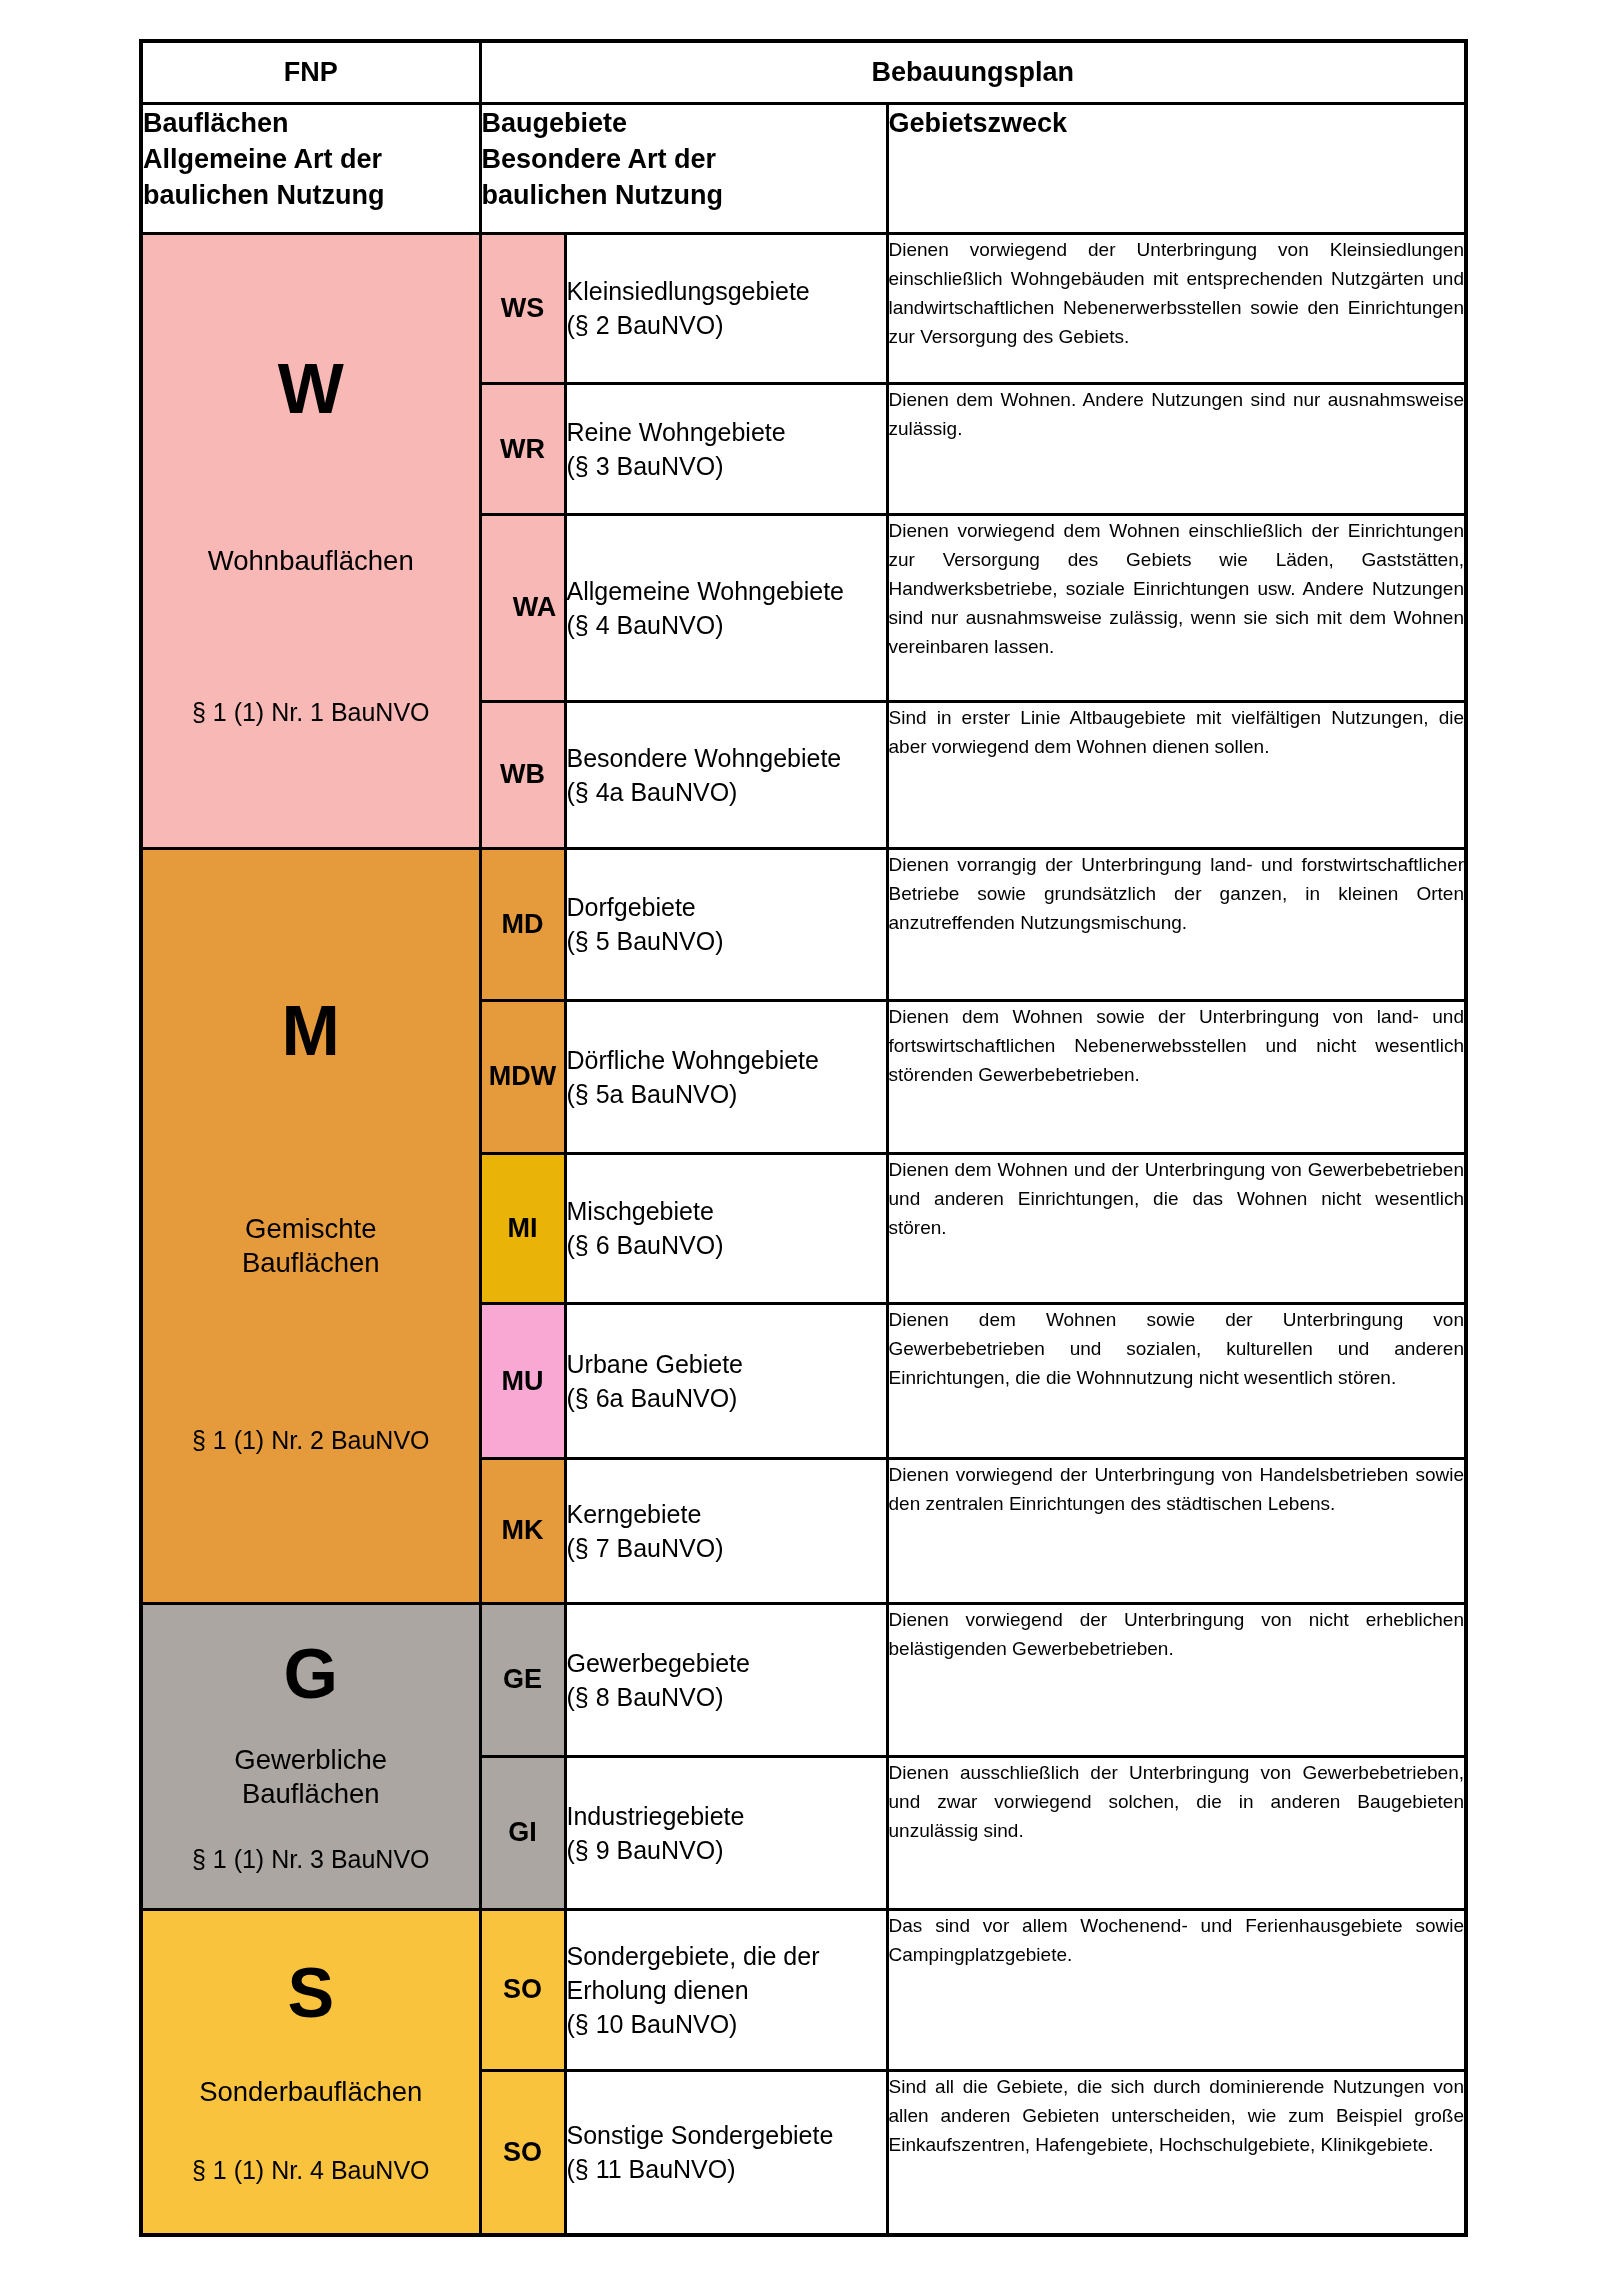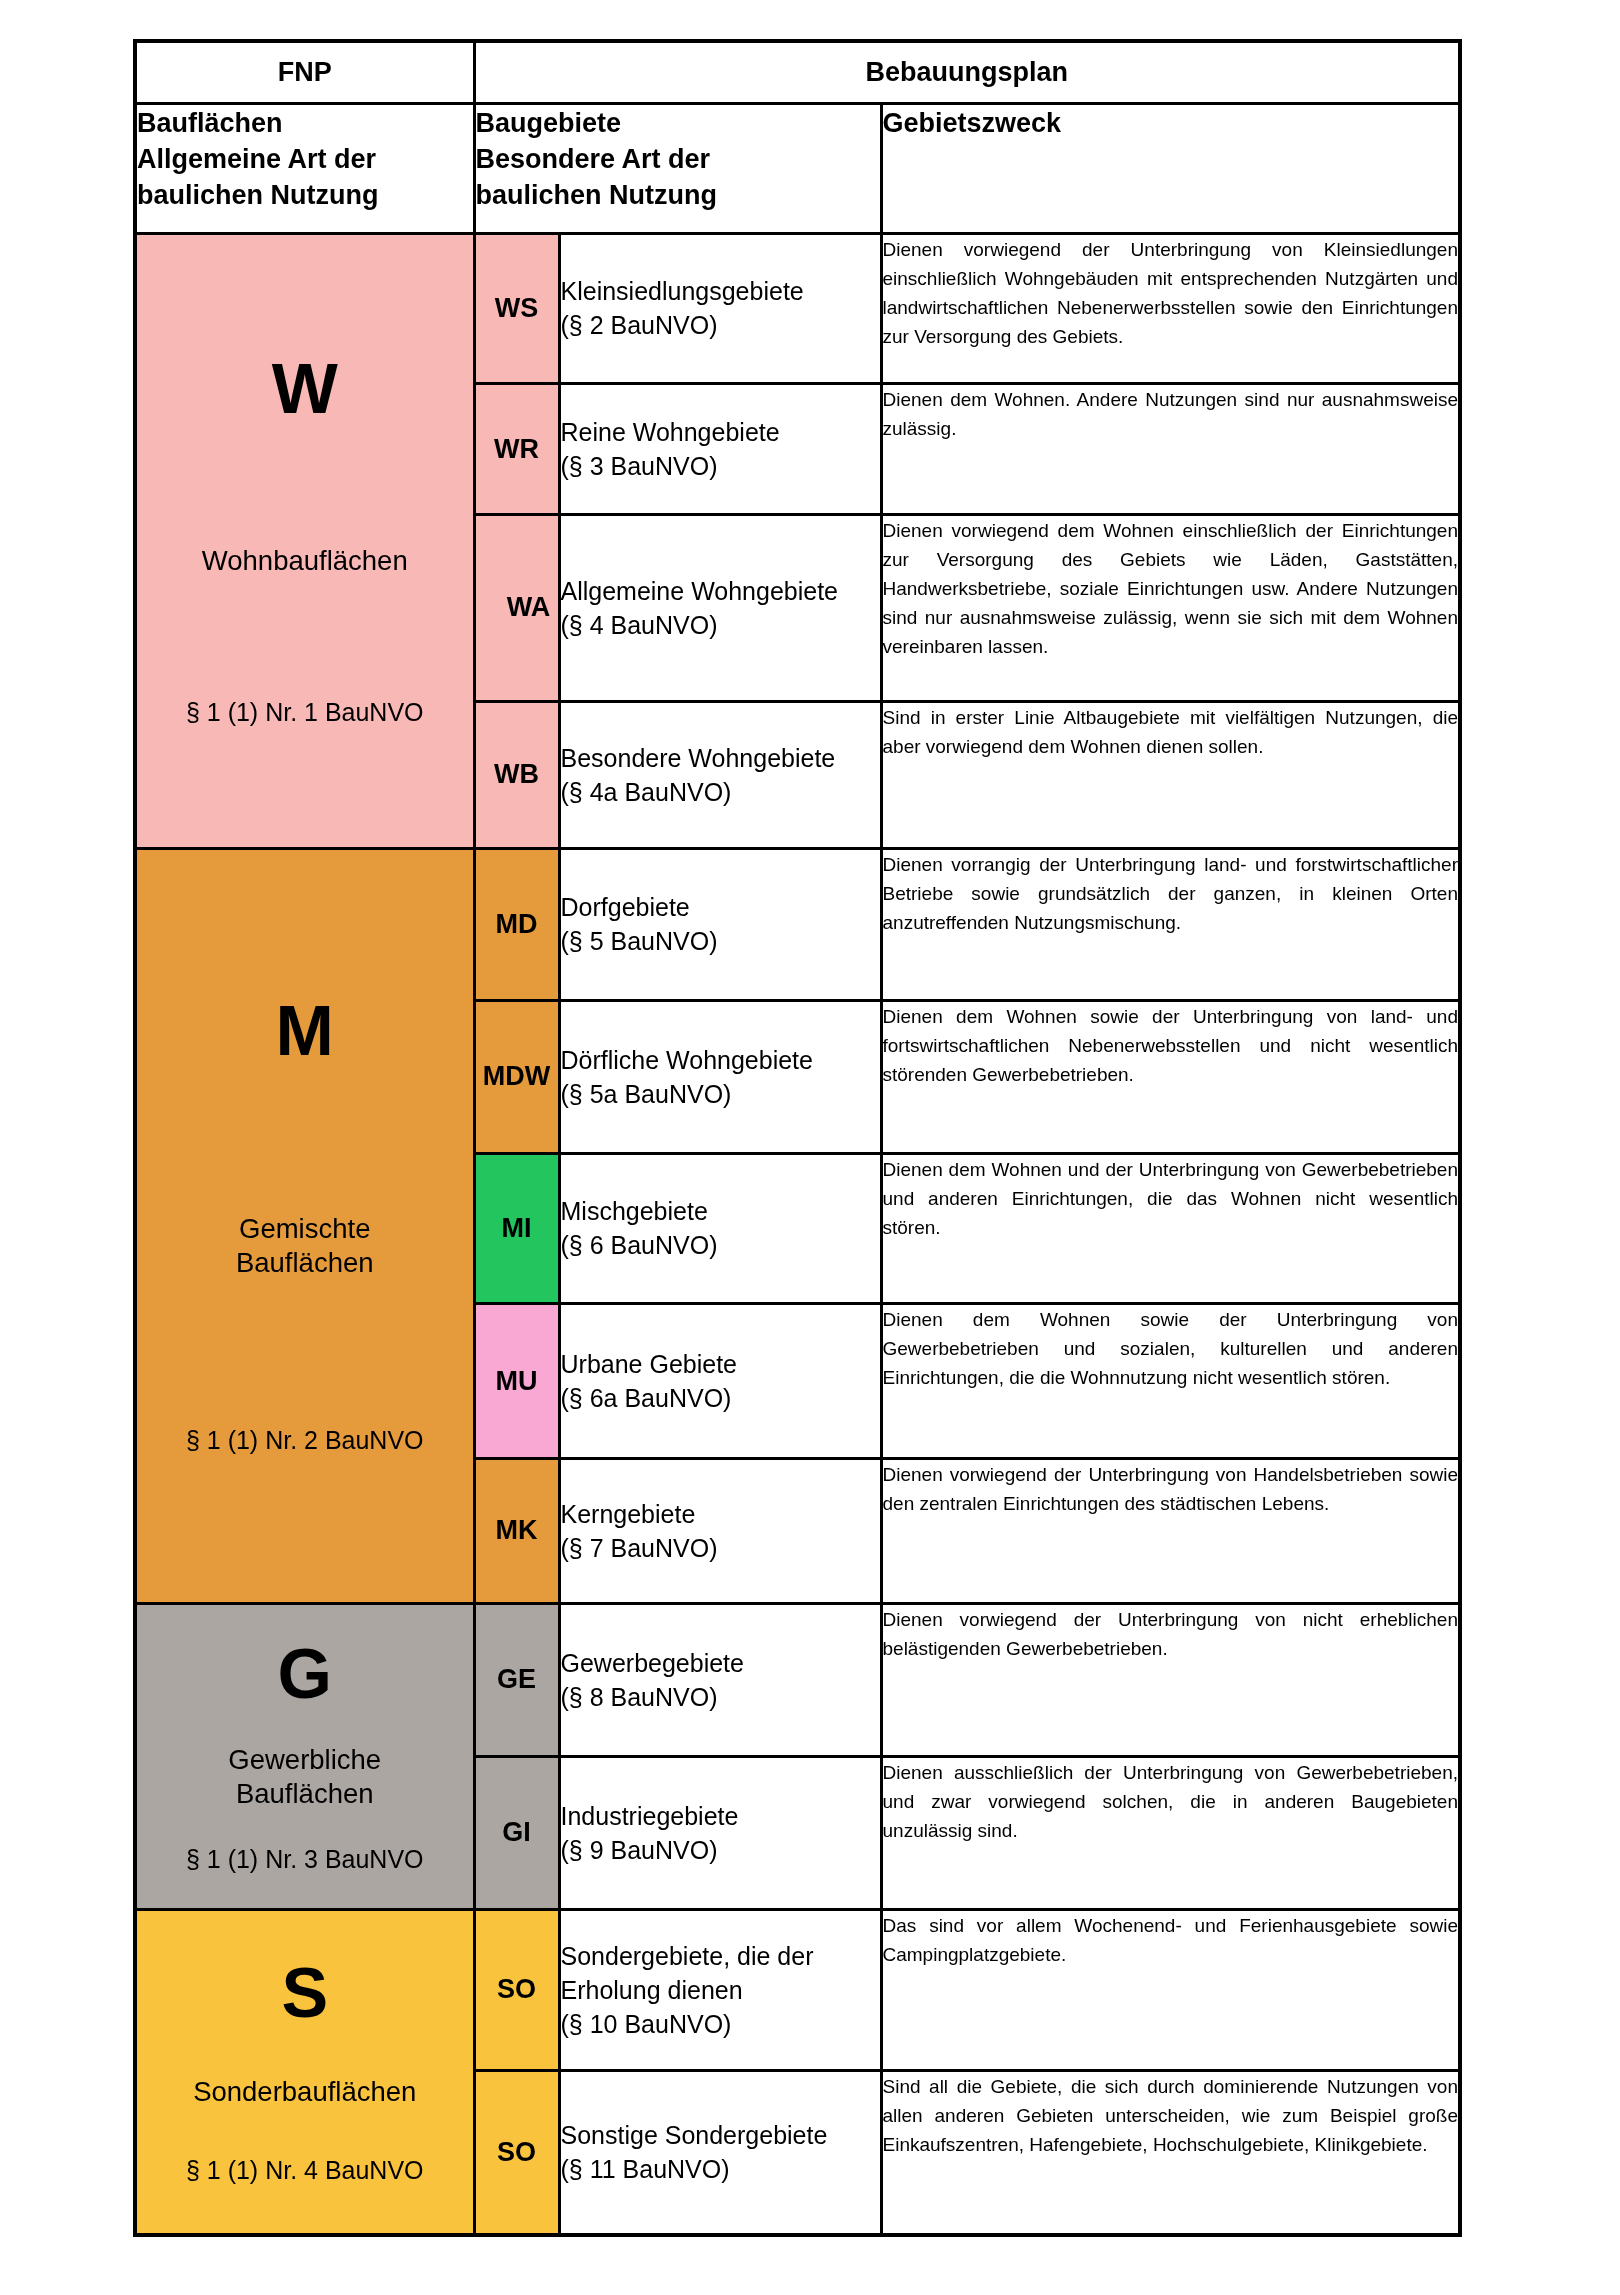--- a/index.html
+++ b/index.html
@@ -6,21 +6,21 @@
   .page {
     position: relative;
     width: 1621px;
     height: 2295px;
     background: #ffffff;
     font-family: "Liberation Sans", sans-serif;
     color: #000000;
   }
   table.plan {
     position: absolute;
-    left: 133px;
+    left: 139px;
     top: 39px;
     border-collapse: collapse;
     table-layout: fixed;
     width: 1324px;
     border: 4.9px solid #000;
   }
   table.plan td {
     border: 3.2px solid #000;
     padding: 0;
     overflow: hidden;
@@ -166,21 +166,21 @@
 (§ 5 BauNVO)</td>
       <td class="zweckcell">Dienen vorrangig der Unterbringung land- und forstwirtschaftlicher Betriebe sowie grundsätzlich der ganzen, in kleinen Orten anzutreffenden Nutzungsmischung.</td>
     </tr>
     <tr style="height:152px;">
       <td class="codecell sec-m" style="background: rgb(229, 154, 60);">MDW</td>
       <td class="gebietcell preline">Dörfliche Wohngebiete
 (§ 5a BauNVO)</td>
       <td class="zweckcell">Dienen dem Wohnen sowie der Unterbringung von land- und fortswirtschaftlichen Nebenerwebsstellen und nicht wesentlich störenden Gewerbebetrieben.</td>
     </tr>
     <tr style="height:150px;">
-      <td class="codecell sec-m" style="background: #22c55e;">MI</td>
+      <td class="codecell sec-m" style="background: #eab308;">MI</td>
       <td class="gebietcell preline">Mischgebiete
 (§ 6 BauNVO)</td>
       <td class="zweckcell">Dienen dem Wohnen und der Unterbringung von Gewerbebetrieben und anderen Einrichtungen, die das Wohnen nicht wesentlich stören.</td>
     </tr>
     <tr style="height:154px;">
       <td class="codecell sec-m" style="background: #f9a8d4;">MU</td>
       <td class="gebietcell preline">Urbane Gebiete
 (§ 6a BauNVO)</td>
       <td class="zweckcell">Dienen dem Wohnen sowie der Unterbringung von Gewerbebetrieben und sozialen, kulturellen und anderen Einrichtungen, die die Wohnnutzung nicht wesentlich stören.</td>
     </tr>

